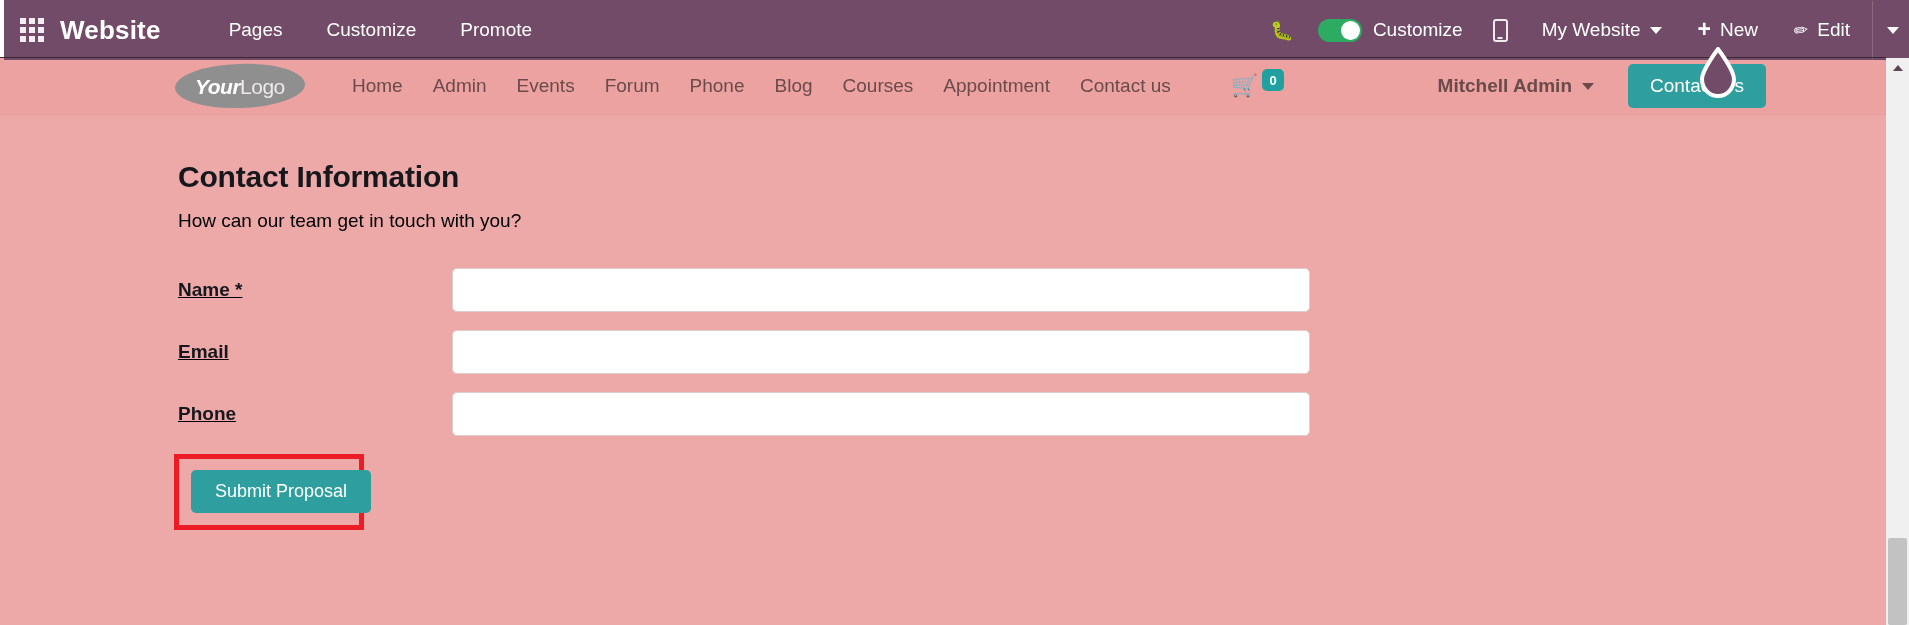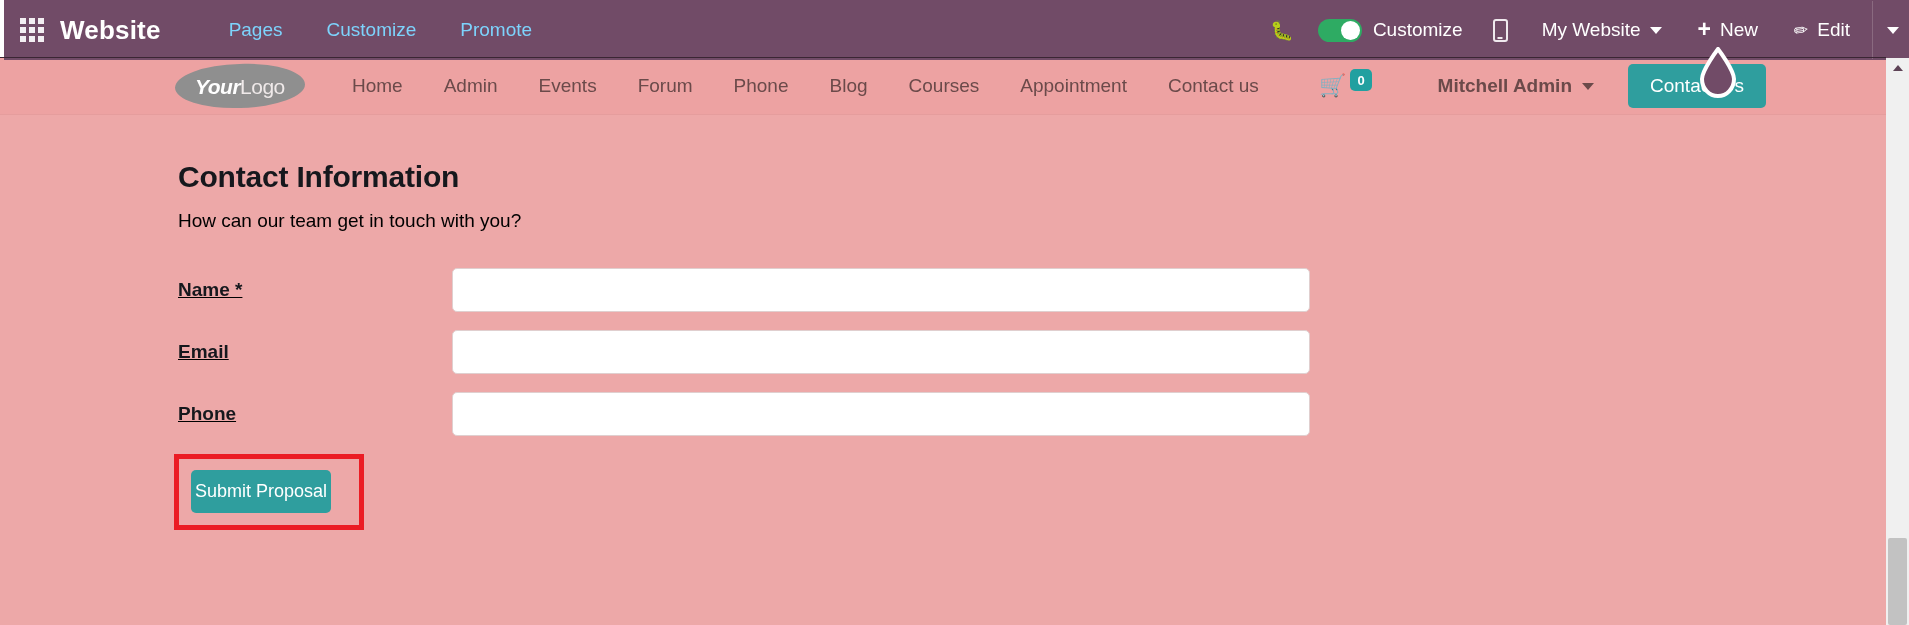--- a/index.html
+++ b/index.html
@@ -62,21 +62,21 @@
   }
 
   .topbar-menu {
     display: flex;
     align-items: center;
     gap: 0px;
     height: 58px;
   }
   .topbar-menu .tb-item {
     font-size: 19px;
-    color: #7dd3fc;
+    color: #ffffff;
     padding: 0 22px;
     height: 58px;
     line-height: 58px;
     white-space: nowrap;
     cursor: pointer;
   }
 
   .topbar-right {
     margin-left: auto;
     display: flex;
@@ -211,21 +211,21 @@
     white-space: nowrap;
     transform: rotate(1.5deg);
   }
   .logo-ellipse .logo-text b { color: #ffffff; font-weight: 700; font-style: italic;}
   .logo-ellipse .logo-text span { color: #efe9e9; font-weight: 400; }
 
   .site-nav {
     display: flex;
     align-items: center;
     margin-left: 32px;
-    gap: 11px;
+    gap: 0;
   }
   .site-nav .nav-link {
     font-size: 19px;
     color: #6b4a4a;
     padding: 0 15px;
     white-space: nowrap;
     cursor: pointer;
   }
 
   .cart-wrap {
@@ -353,21 +353,21 @@
     box-sizing: border-box;
   }
   .submit-btn {
     position: absolute;
     left: 17px; top: 16px;
     background: #2f9e9e;
     color: #ffffff;
     font-size: 18px;
     border: none;
     border-radius: 5px;
-    padding: 11px 4px;
+    padding: 11px 24px;
     cursor: pointer;
     white-space: nowrap;
     font-family: "Liberation Sans", sans-serif;
   }
 
   
   .cursor-drop {
     position: absolute;
     left: 1696px; top: 47px;
     width: 44px; height: 52px;

